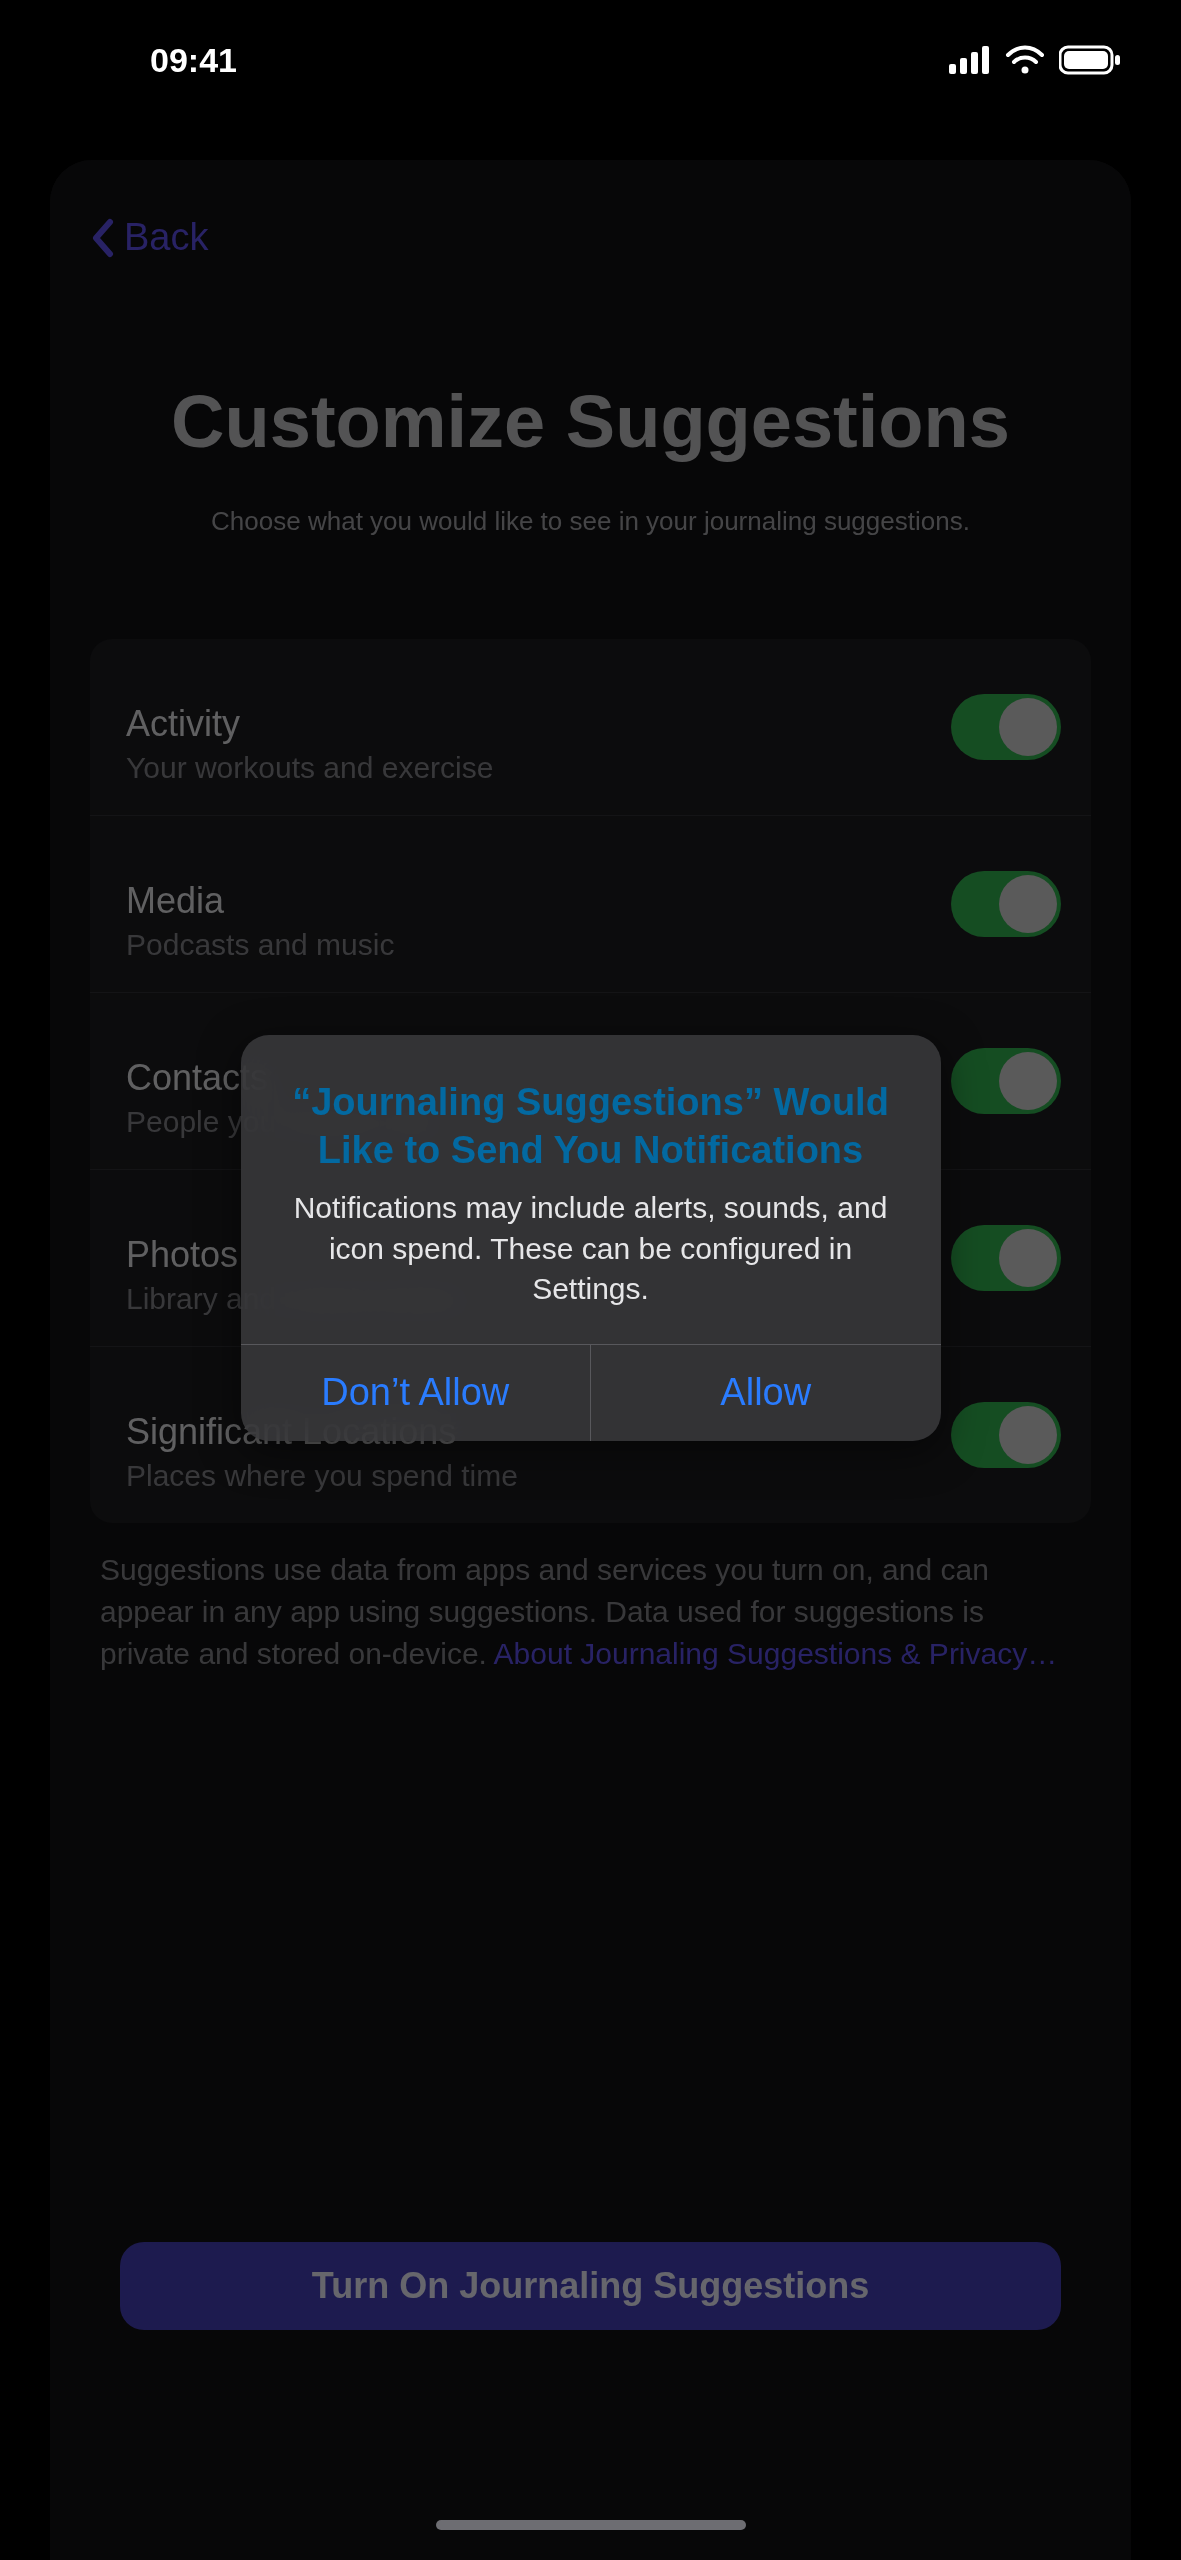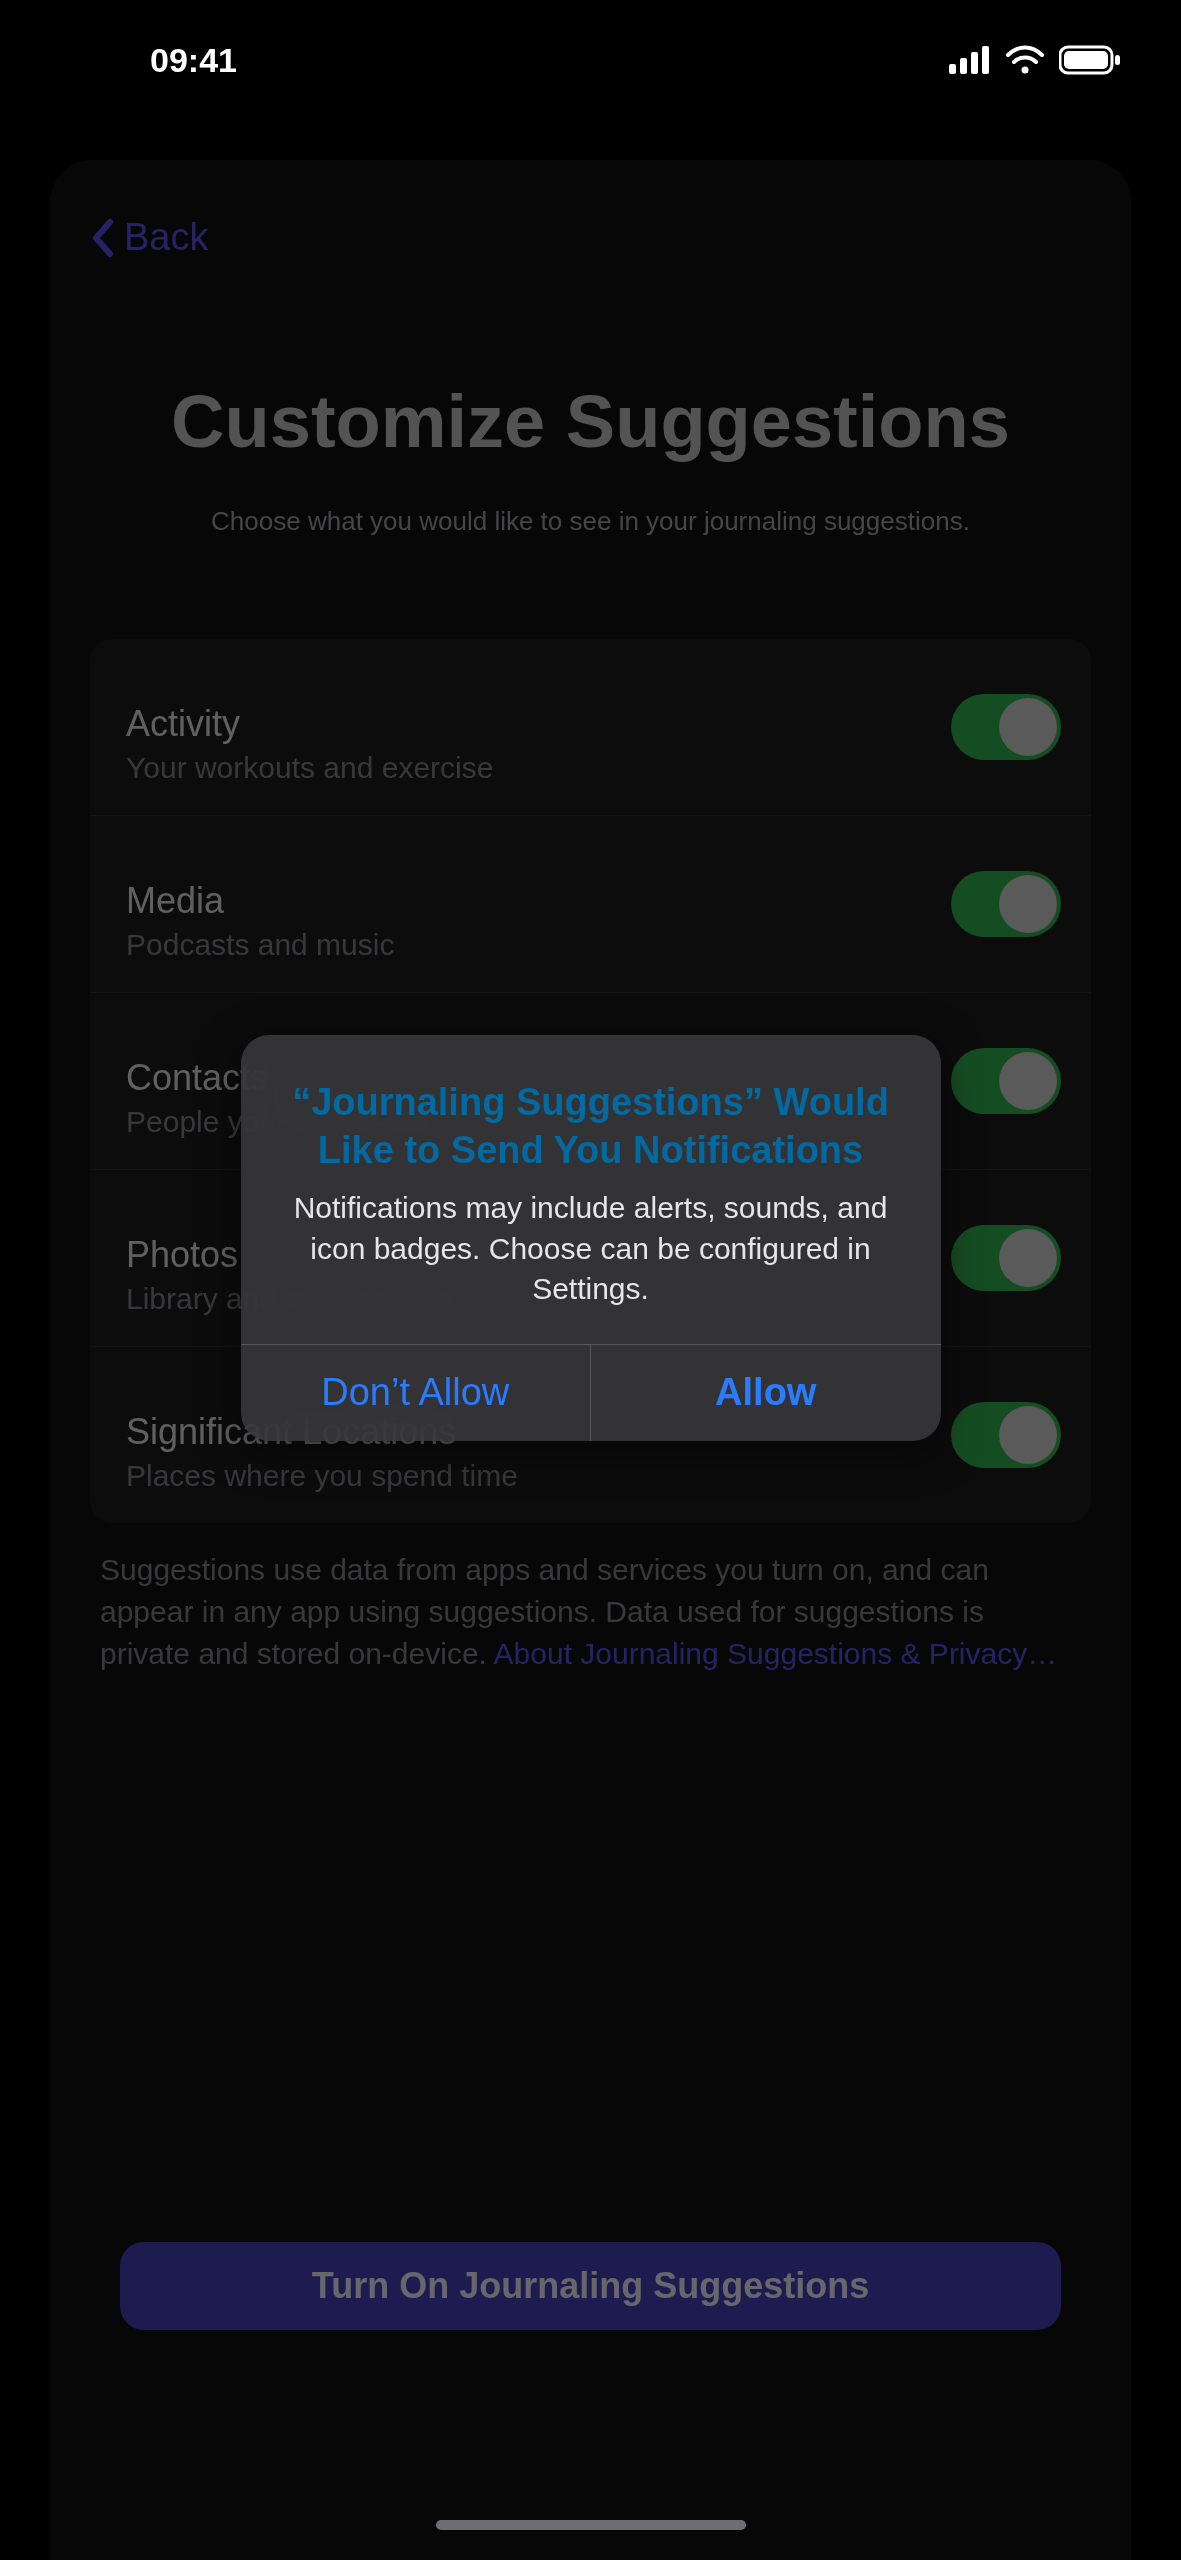--- a/index.html
+++ b/index.html
@@ -158,21 +158,21 @@
   }
   .alert-btn {
     flex: 1;
     height: 96px;
     display: flex;
     align-items: center;
     justify-content: center;
     font-size: 38px;
     color: #2a7cff;
   }
-  .alert-btn.bold { font-weight: 700; }
+  .alert-btn.bold { font-weight: 400; }
   .alert-btn + .alert-btn { border-left: 1px solid rgba(160,160,165,0.35); }
 </style>
 </head>
 <body>
 
 <div class="phone">
 
   <div class="status-bar">
     <span>09:41</span>
     <div class="status-right">
@@ -264,21 +264,21 @@
     <div class="primary-btn">
       <span>Turn On Journaling Suggestions</span>
     </div>
 
     <div class="dim-overlay"></div>
   </div>
 
   <div class="alert">
     <div class="alert-body">
       <div class="alert-title">“Journaling Suggestions” Would Like to Send You Notifications</div>
-      <div class="alert-msg">Notifications may include alerts, sounds, and icon badges. Choose can be configured in Settings.</div>
+      <div class="alert-msg">Notifications may include alerts, sounds, and icon spend. These can be configured in Settings.</div>
     </div>
     <div class="alert-btns">
       <div class="alert-btn">
         <span>Don’t Allow</span>
       </div>
       <div class="alert-btn bold">
         <span>Allow</span>
       </div>
     </div>
   </div>

